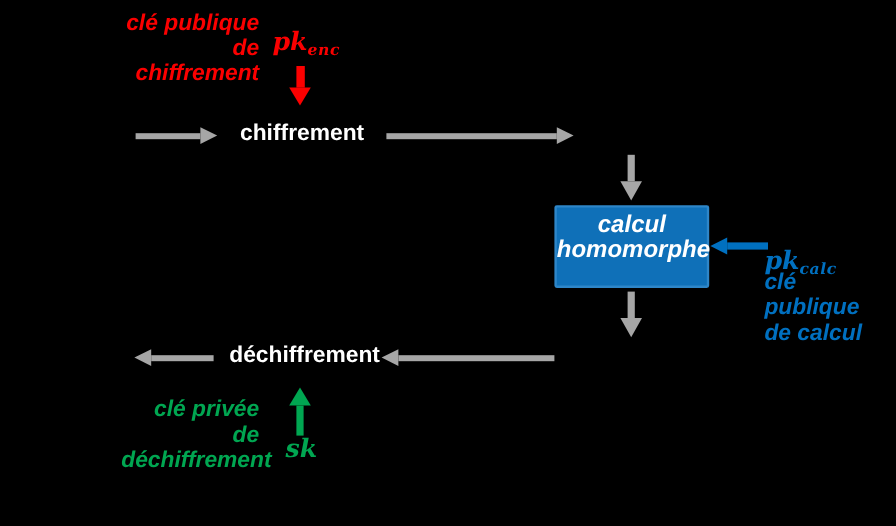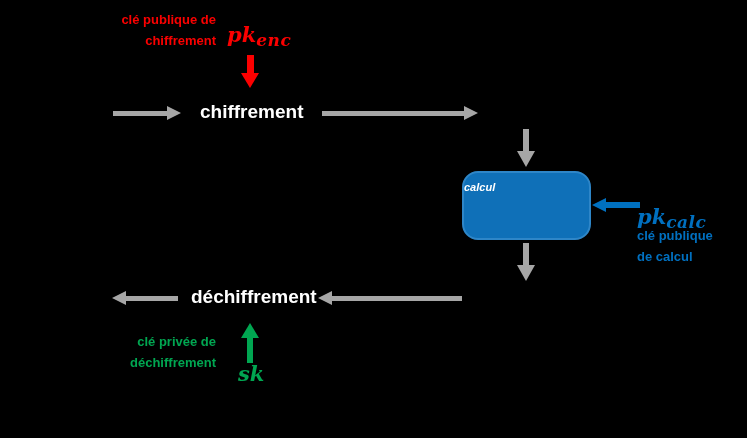--- a/index.html
+++ b/index.html
@@ -14,57 +14,58 @@
   .abs { position: absolute; }
   
   .proclabel {           
     color: var(--text_white, #fff);
     font-size: 19px;
     font-weight: bold;
     text-align: center;
     line-height: 22px;
   }
   .caption {             
-    font-size: 13px;
+    font-size: 19px;
     font-weight: bold;
+    font-style: italic;
     line-height: 21px;
   }
   .caption.red   { color: var(--key_red, #f00); text-align: right; }
   .caption.blue  { color: var(--key_blue, #0070c0); text-align: left; }
   .caption.green { color: var(--key_green, #00a651); text-align: right; }
   .mathsym {             
     font-family: "DejaVu Serif", serif;
     font-size: 21px;
     font-weight: bold;
     font-style: italic;
     line-height: 24px;
     white-space: nowrap;
   }
   .mathsym .sub {
-    font-size: 17px;
+    font-size: 13px;
     position: relative;
     bottom: -4px;
     letter-spacing: 0.5px;
   }
   .mathsym.red  { color: var(--key_red, #f00); }
   .mathsym.blue { color: var(--key_blue, #0070c0); margin-top: 12px; }
   .mathsym.green{ color: var(--key_green, #00a651); text-align: right; }
   
   .compute-box {
     left: 462px; top: 171px;
     width: 129px; height: 69px;
     box-sizing: border-box;
     background: var(--box_fill, #0f70b8);
     border: 2px solid var(--box_border, #2e86c8);
-    border-radius: 16px;
+    border-radius: 2px;
     color: var(--text_white, #fff);
-    font-size: 11px;
+    font-size: 20px;
     font-weight: bold;
     font-style: italic;
-    text-align: left;
+    text-align: center;
     line-height: 21px;
     padding-top: 4px;
   }
   .compute-box div { line-height: 21px; }
   
   .arrow-layer { position: absolute; inset: 0; }
   .shaft { position: absolute; background: var(--arrow_gray, #a6a6a6); }
   .shaft.red   { background: var(--key_red, #f00); }
   .shaft.blue  { background: var(--key_blue, #0070c0); }
   .shaft.green { background: var(--key_green, #00a651); }
@@ -104,20 +105,21 @@
     <div class="head right" style="left:464px; top:106px;"></div>
   </div>
 
   <div class="arrow-layer">
     <div class="shaft" style="left:523px; top:129px; width:6px; height:22px;"></div>
     <div class="head down" style="left:517px; top:151px;"></div>
   </div>
 
   <div class="abs compute-box">
     <div>calcul</div>
+    <div>homomorphe</div>
   </div>
 
   <div class="arrow-layer">
     <div class="shaft blue" style="left:606px; top:202px; width:34px; height:6px;"></div>
     <div class="head left blue" style="left:592px; top:198px;"></div>
   </div>
   <div class="abs mathsym blue" style="left:637px; top:193px;">
     <span>pk</span><span class="sub">calc</span>
   </div>
   <div class="abs caption blue" style="left:637px; top:225px; width:105px;">

